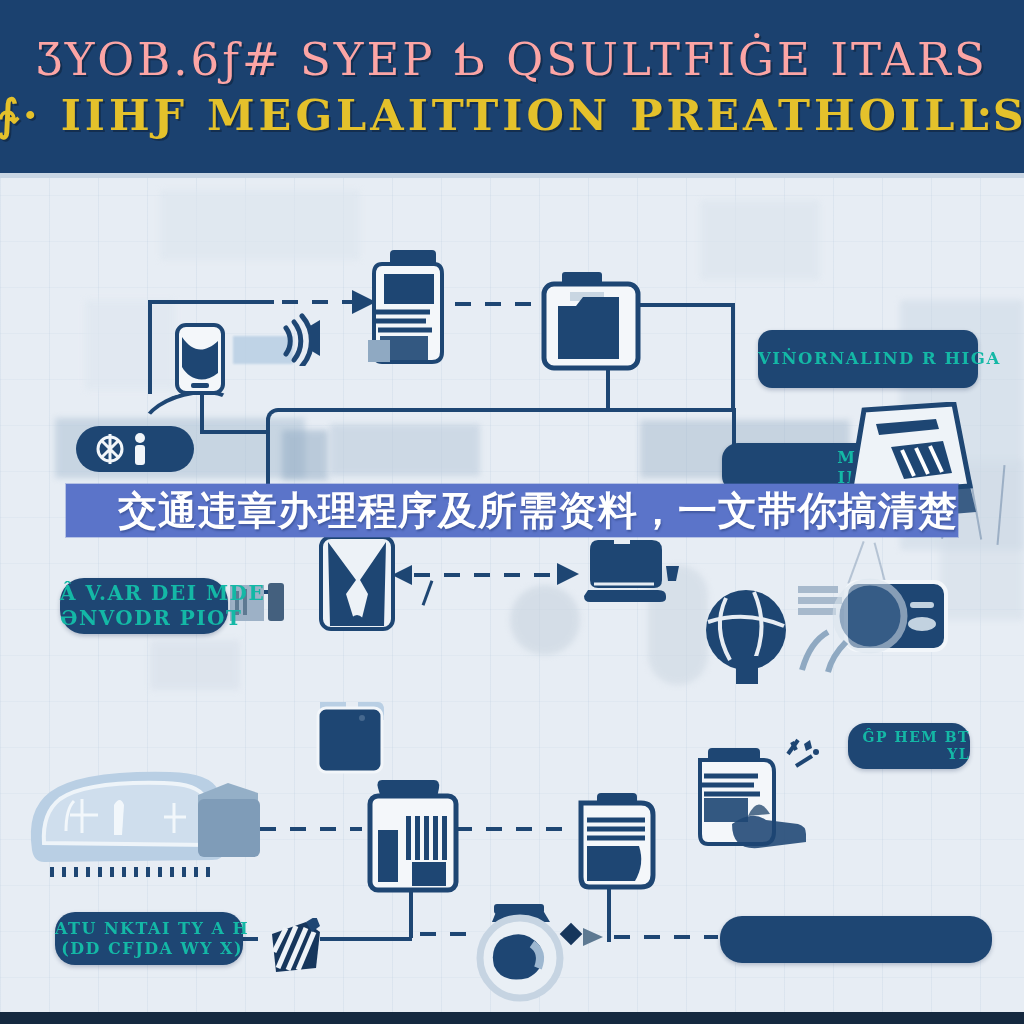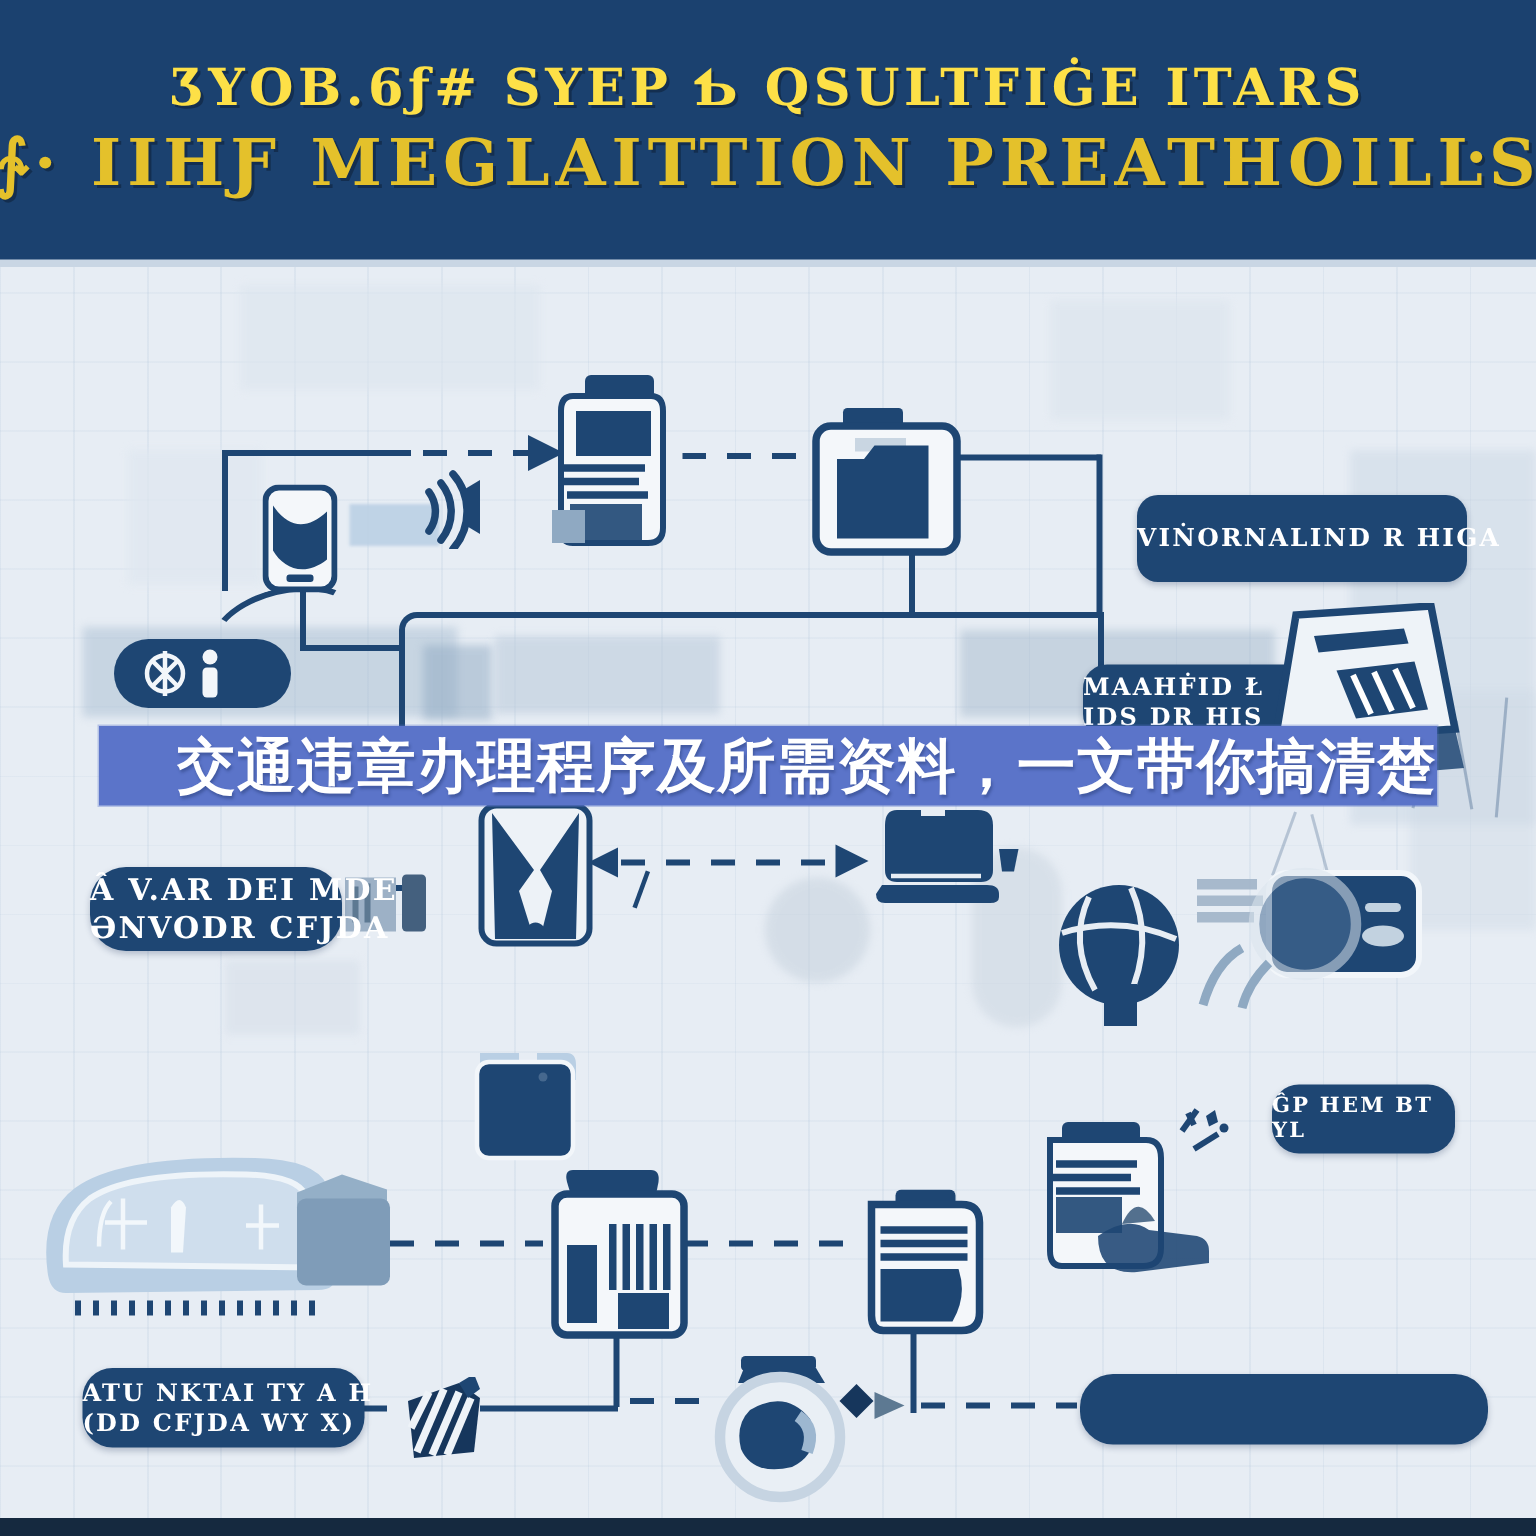--- a/index.html
+++ b/index.html
@@ -7,28 +7,28 @@
   body{font-family:"DejaVu Serif",serif;background:#e7edf4}
   #canvas{position:relative;width:1024px;height:1024px;background:#e7edf4;overflow:hidden}
   .bg-grid{position:absolute;inset:0;z-index:0;background:
     repeating-linear-gradient(90deg, rgba(160,185,210,.16) 0 1px, transparent 1px 49px),
     repeating-linear-gradient(0deg, rgba(160,185,210,.10) 0 1px, transparent 1px 46px);}
   .abs{position:absolute}
   
   .header{position:absolute;left:0;top:0;width:1024px;height:178px;background:#1b416f;z-index:40;
     display:flex;flex-direction:column;align-items:center;justify-content:center;gap:4px;
     border-bottom:5px solid #c9d6e4}
-  .header .l1{font-size:34px;font-weight:bold;color:#fde047;letter-spacing:3px;text-shadow:2px 2px 0 rgba(0,0,0,.28);white-space:nowrap}
+  .header .l1{font-size:45px;font-weight:normal;color:#fca5a5;letter-spacing:3px;text-shadow:2px 2px 0 rgba(0,0,0,.28);white-space:nowrap}
   .header .l2{font-size:43px;font-weight:bold;color:#e4c12b;letter-spacing:4px;text-shadow:2px 2px 0 rgba(0,0,0,.28);white-space:nowrap}
   
   .cn-banner{position:absolute;left:66px;top:484px;width:892px;height:53px;background:#5b74c9;z-index:30;
     display:flex;align-items:center;justify-content:flex-end;box-shadow:0 0 0 1px rgba(90,115,200,.35)}
   .cn-banner span{font-family:"DejaVu Sans",sans-serif;font-weight:bold;color:#ffffff;font-size:39px;letter-spacing:1px;white-space:nowrap;text-shadow:1px 2px 2px rgba(20,40,90,.35)}
   
-  .pill{position:absolute;background:#1e4673;color:#ffffff;text-align:left;z-index:12;
+  .pill{position:absolute;background:#1e4673;color:#14b8a6;text-align:right;z-index:12;
     display:flex;flex-direction:column;justify-content:center;line-height:1.25;letter-spacing:1.5px;
     font-weight:bold;box-shadow:0 2px 4px rgba(20,40,80,.25)}
   .pill span{white-space:nowrap}
   
   .ln{position:absolute;background:#1e4673;z-index:10}
   .dashline{position:absolute;height:4px;z-index:10;background:repeating-linear-gradient(90deg,#1e4673 0 16px,transparent 16px 30px)}
   .tri{position:absolute;width:0;height:0;z-index:10}
   .smudge{position:absolute;z-index:1;filter:blur(3px)}
   .stroke{position:absolute;background:#1e4673;z-index:2}
   .icon{position:absolute;z-index:11;line-height:0}
@@ -170,21 +170,21 @@
     <span>MAAHḞID Ł</span>
     <span>IDS DR HIS</span>
   </div>
 
   <div class="cn-banner">
     <span>交通违章办理程序及所需资料，一文带你搞清楚</span>
   </div>
 
   <div class="pill" style="left:60px;top:578px;width:168px;height:56px;border-radius:24px;font-size:20px">
     <span>Â V.AR DEI MDE</span>
-    <span>ƏNVODR CFJDA</span>
+    <span>ƏNVODR PIOT</span>
   </div>
   <div class="icon" style="left:230px;top:581px">
     <svg width="56" height="44" viewBox="0 0 56 44">
       <rect x="0" y="4" width="34" height="36" fill="#9db1c6"></rect>
       <g stroke="#5d7992" stroke-width="4">
           <line x1="7" y1="10" x2="7" y2="34"></line>
           <line x1="15" y1="8" x2="15" y2="34"></line>
         </g>
       <rect x="38" y="2" width="16" height="38" rx="3" fill="#44607e"></rect>
     </svg>

